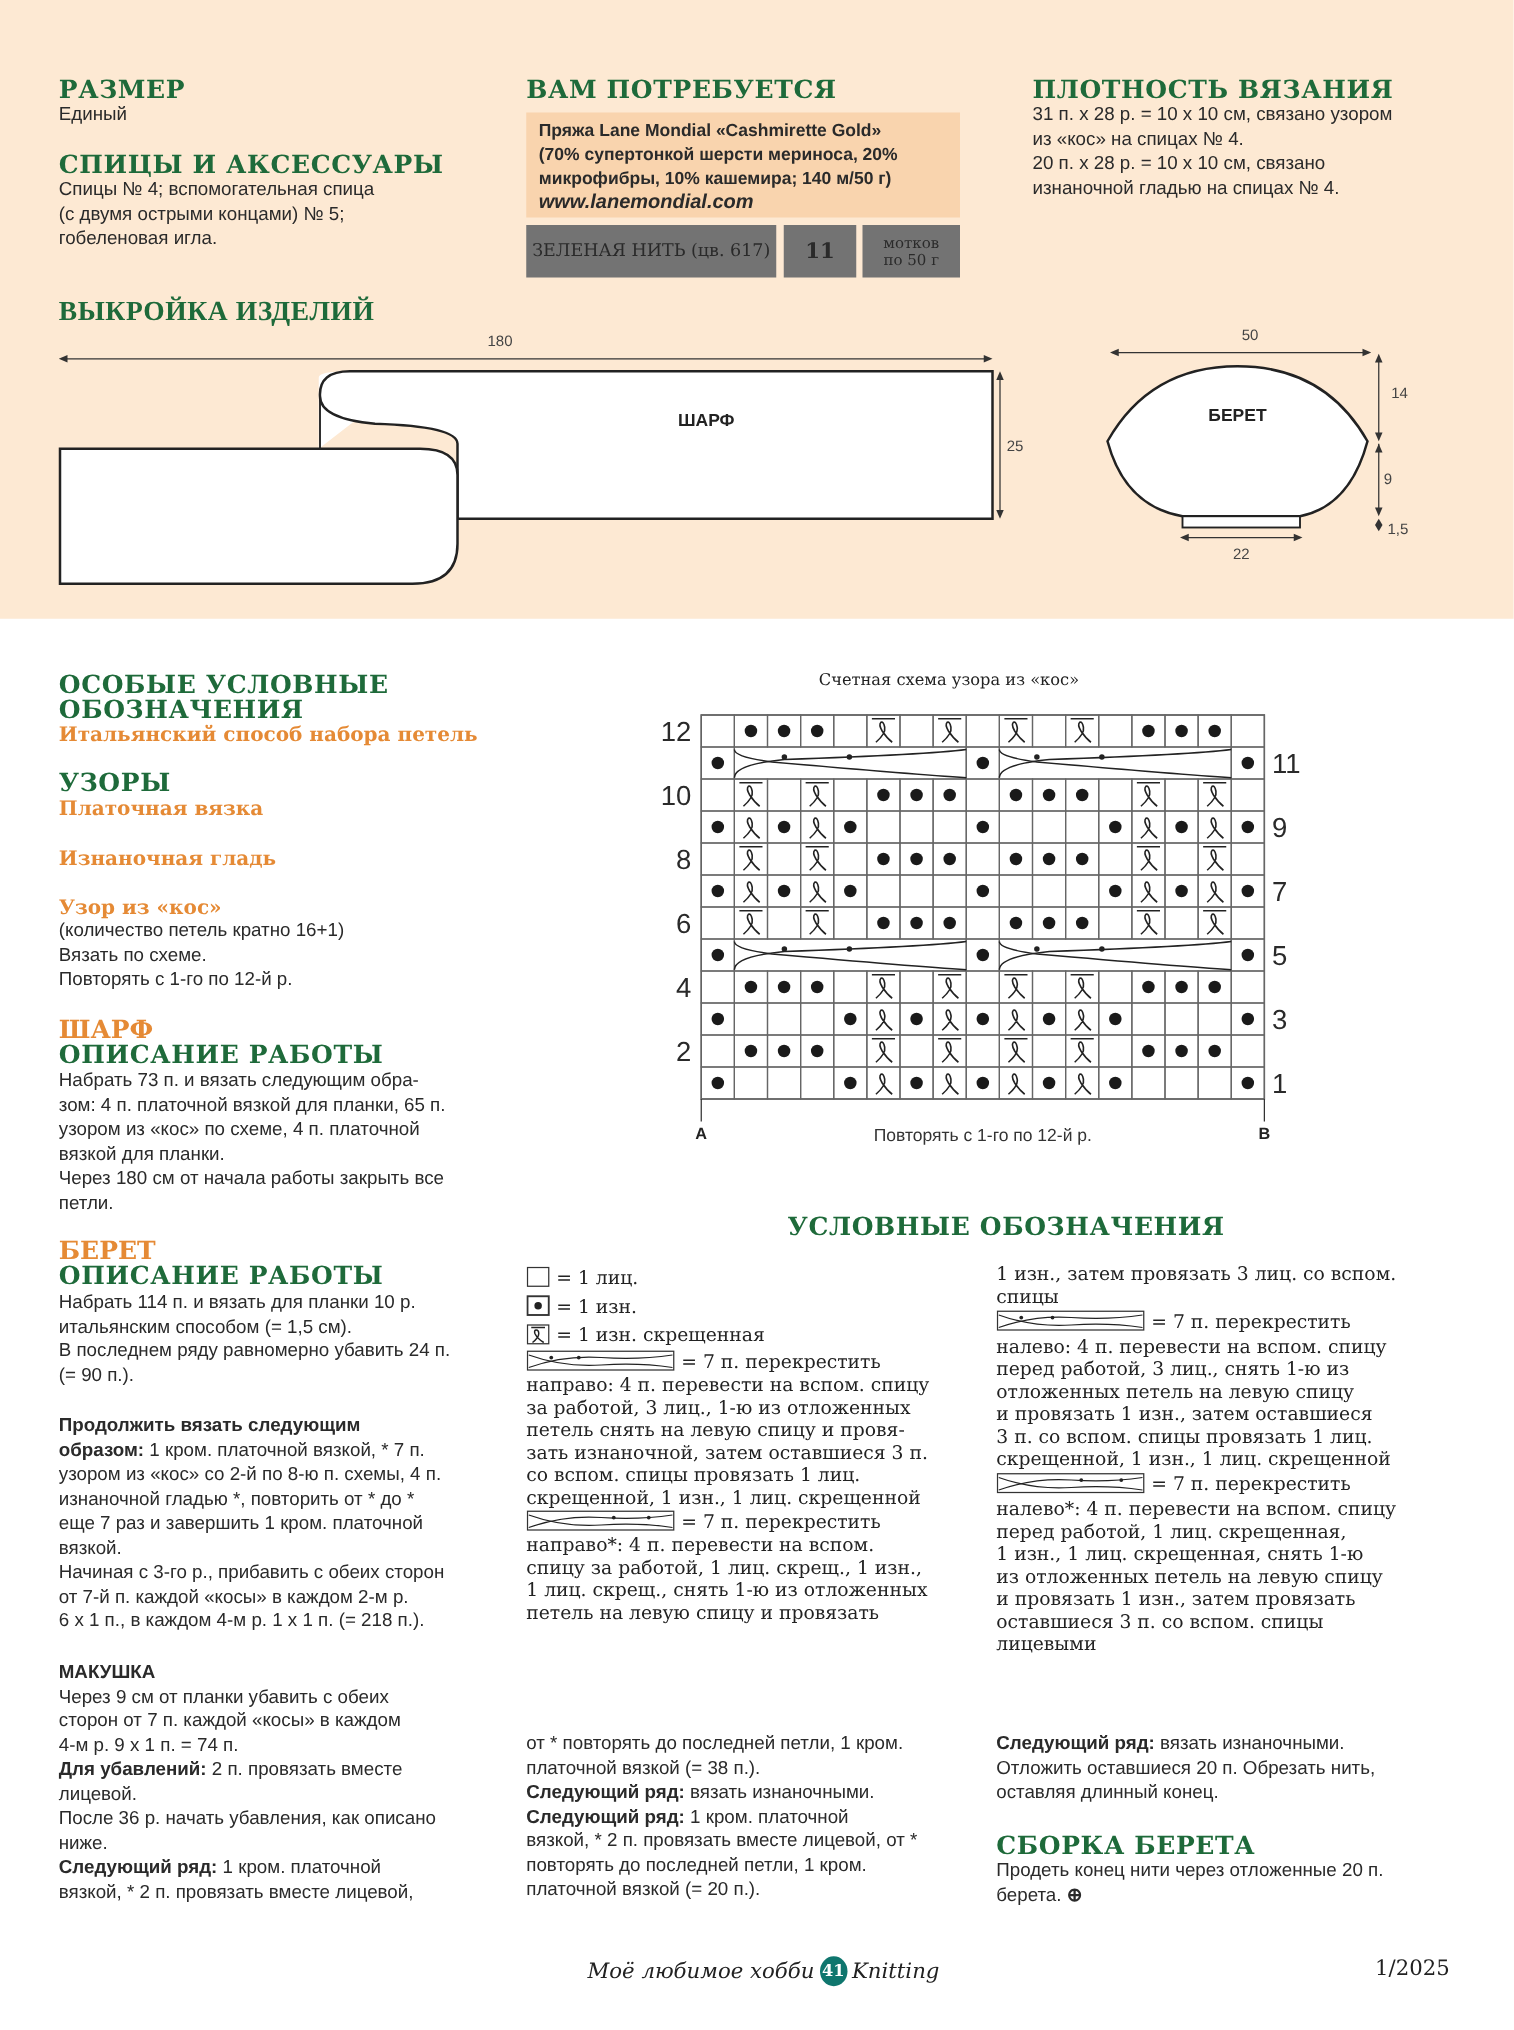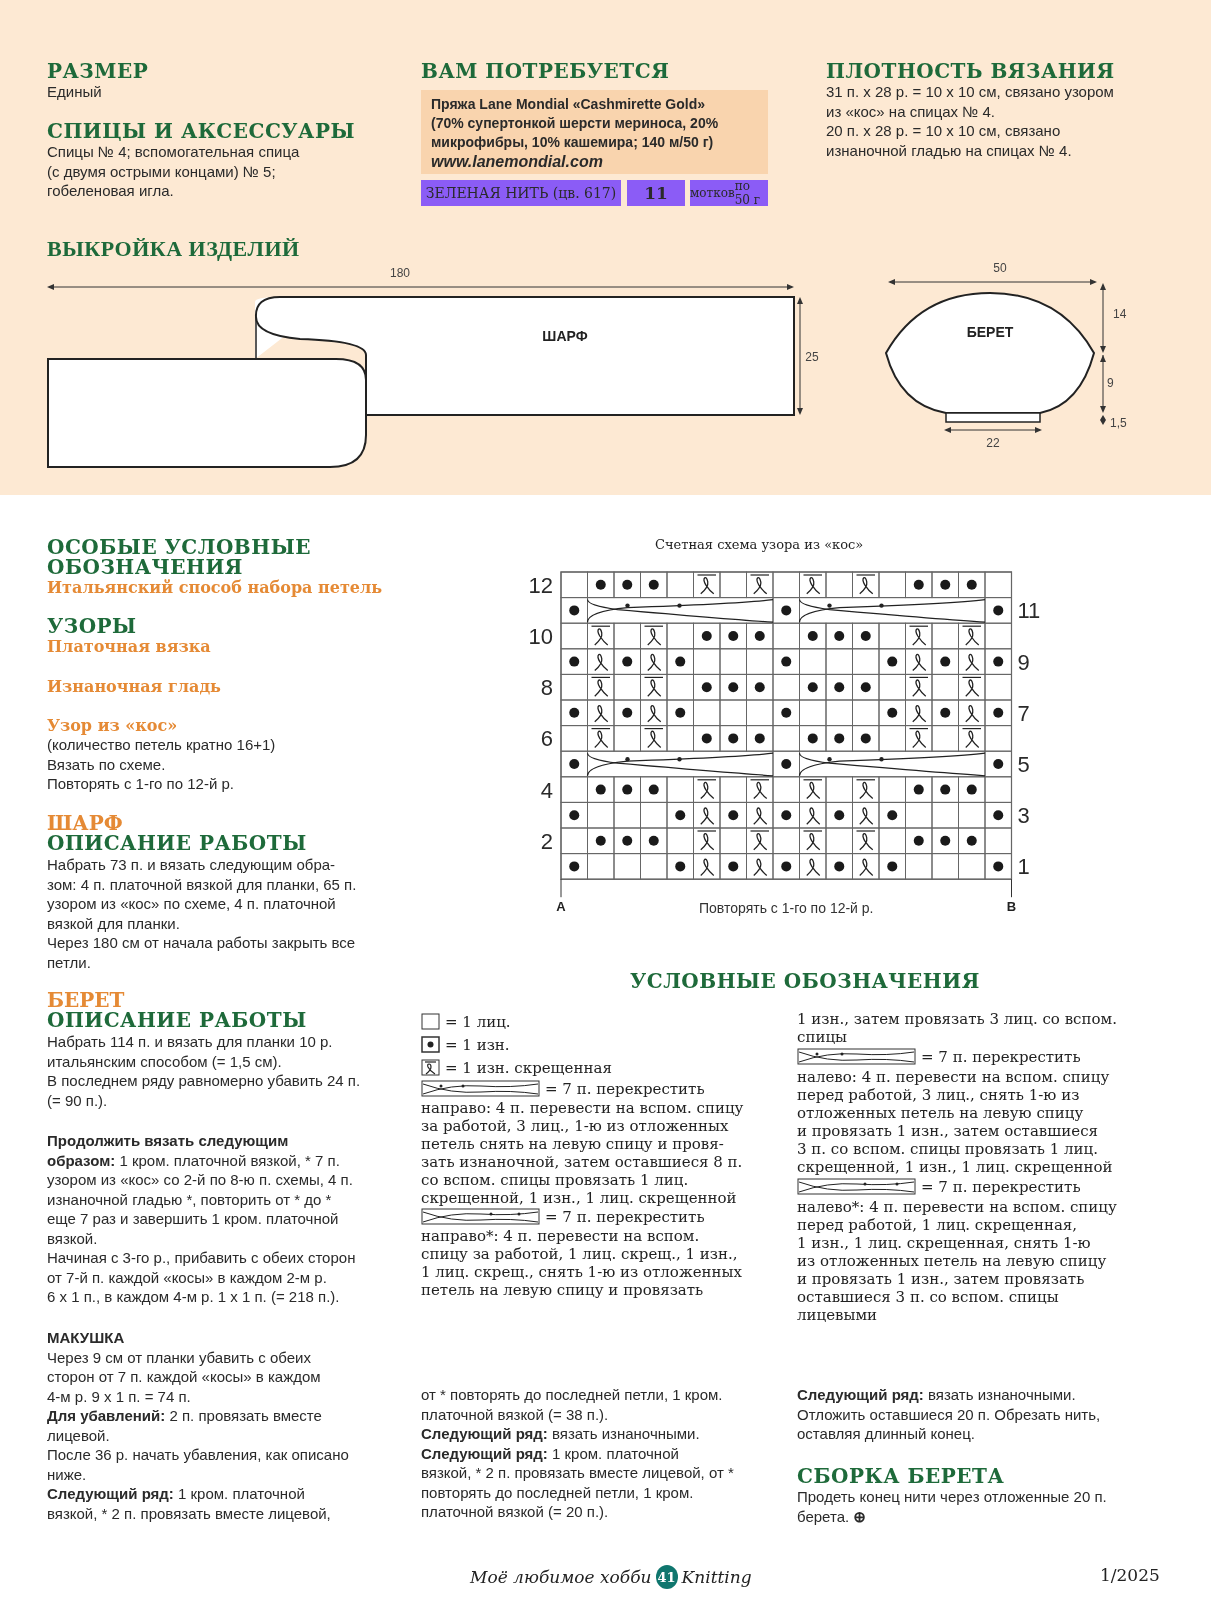--- a/index.html
+++ b/index.html
@@ -7,21 +7,21 @@
   .top-band { position: absolute; left: 0; top: 0; width: 1211px; height: 495px; background: #fde9d3; }
   .abs { position: absolute; }
   .h-green { font-family: "DejaVu Serif", serif; font-weight: bold; color: #1e6a3a; font-size: 20px; letter-spacing: 0.5px; line-height: 22px; }
   .h-orange { font-family: "DejaVu Serif", serif; font-weight: bold; color: #e58a35; font-size: 16px; line-height: 19px; }
   .h-orange-big { font-family: "DejaVu Serif", serif; font-weight: bold; color: #e58a35; font-size: 20px; line-height: 20px; }
   .body-t { font-size: 15px; line-height: 19.5px; color: #2a2a2a; }
   .serif-t { font-family: "DejaVu Serif", serif; font-size: 15px; line-height: 18px; color: #222; }
   .bold { font-weight: bold; }
   .yarn-box { position: absolute; left: 421px; top: 90px; width: 347px; height: 84px; background: #f9d4ae; padding: 5px 10px; font-size: 14px; line-height: 19px; font-weight: bold; color: #2a2a2a; }
   .yarn-box .url { font-style: italic; font-size: 16px; }
-  .cell-w { position: absolute; top: 180px; height: 26px; background: #8b5cf6; display: flex; align-items: center; justify-content: center; font-family: "DejaVu Serif", serif; color: #2a2a2a; }
+  .cell-w { position: absolute; top: 180px; height: 42px; background: #737373; display: flex; align-items: center; justify-content: center; font-family: "DejaVu Serif", serif; color: #2a2a2a; }
   .chart-title { font-family: "DejaVu Serif", serif; font-size: 13px; color: #222; }
   .legend-item { display: flex; align-items: center; gap: 4px; }
   .footer { font-family: "DejaVu Serif", serif; font-style: italic; font-size: 17px; color: #222; }
 </style>
 </head>
 <body>
 
 <div class="top-band"></div>
 
 <div class="abs h-green" style="left:47px; top:60px;">РАЗМЕР</div>
@@ -36,21 +36,21 @@
 
 <div class="abs h-green" style="left:421px; top:60px;">ВАМ ПОТРЕБУЕТСЯ</div>
 <div class="yarn-box">
   <div>Пряжа Lane Mondial «Cashmirette Gold»</div>
   <div>(70% супертонкой шерсти мериноса, 20%</div>
   <div>микрофибры, 10% кашемира; 140 м/50 г)</div>
   <div class="url">www.lanemondial.com</div>
 </div>
 <div class="cell-w" style="left:421px; width:200px; font-size:14px;">ЗЕЛЕНАЯ НИТЬ (цв. 617)</div>
 <div class="cell-w" style="left:627px; width:58px; font-size:17px; font-weight:bold;">11</div>
-<div class="cell-w" style="left:690px; width:78px; font-size:12px; flex-direction:row; line-height:14px;">
+<div class="cell-w" style="left:690px; width:78px; font-size:12px; flex-direction:column; line-height:14px;">
   <span>мотков</span>
   <span>по 50 г</span>
 </div>
 
 <div class="abs h-green" style="left:826px; top:60px;">ПЛОТНОСТЬ ВЯЗАНИЯ</div>
 <div class="abs body-t" style="left:826px; top:82px;">
   <div>31 п. х 28 р. = 10 х 10 см, связано узором</div>
   <div>из «кос» на спицах № 4.</div>
   <div>20 п. х 28 р. = 10 х 10 см, связано</div>
   <div>изнаночной гладью на спицах № 4.</div>
@@ -554,21 +554,21 @@
         <path d="M2,4 Q30,14 60,12 Q90,10 117,14" fill="none" stroke="#222"></path>
         <path d="M2,14 Q30,4 60,6 Q90,8 117,4" fill="none" stroke="#222"></path>
         <circle cx="20" cy="6" r="1.5" fill="#222"></circle>
         <circle cx="42" cy="6" r="1.5" fill="#222"></circle>
       </svg>
     <span>= 7 п. перекрестить</span>
   </div>
   <div>направо: 4 п. перевести на вспом. спицу</div>
   <div>за работой, 3 лиц., 1-ю из отложенных</div>
   <div>петель снять на левую спицу и провя-</div>
-  <div>зать изнаночной, затем оставшиеся 8 п.</div>
+  <div>зать изнаночной, затем оставшиеся 3 п.</div>
   <div>со вспом. спицы провязать 1 лиц.</div>
   <div>скрещенной, 1 изн., 1 лиц. скрещенной</div>
   <div class="legend-item" style="height:20px;">
     <svg width="120" height="18">
         <rect x="1" y="1" width="117" height="15" fill="#fff" stroke="#333" stroke-width="1"></rect>
         <path d="M2,4 Q30,14 60,12 Q90,10 117,14" fill="none" stroke="#222"></path>
         <path d="M2,14 Q30,4 60,6 Q90,8 117,4" fill="none" stroke="#222"></path>
         <circle cx="70" cy="6" r="1.5" fill="#222"></circle>
         <circle cx="98" cy="6" r="1.5" fill="#222"></circle>
       </svg>

